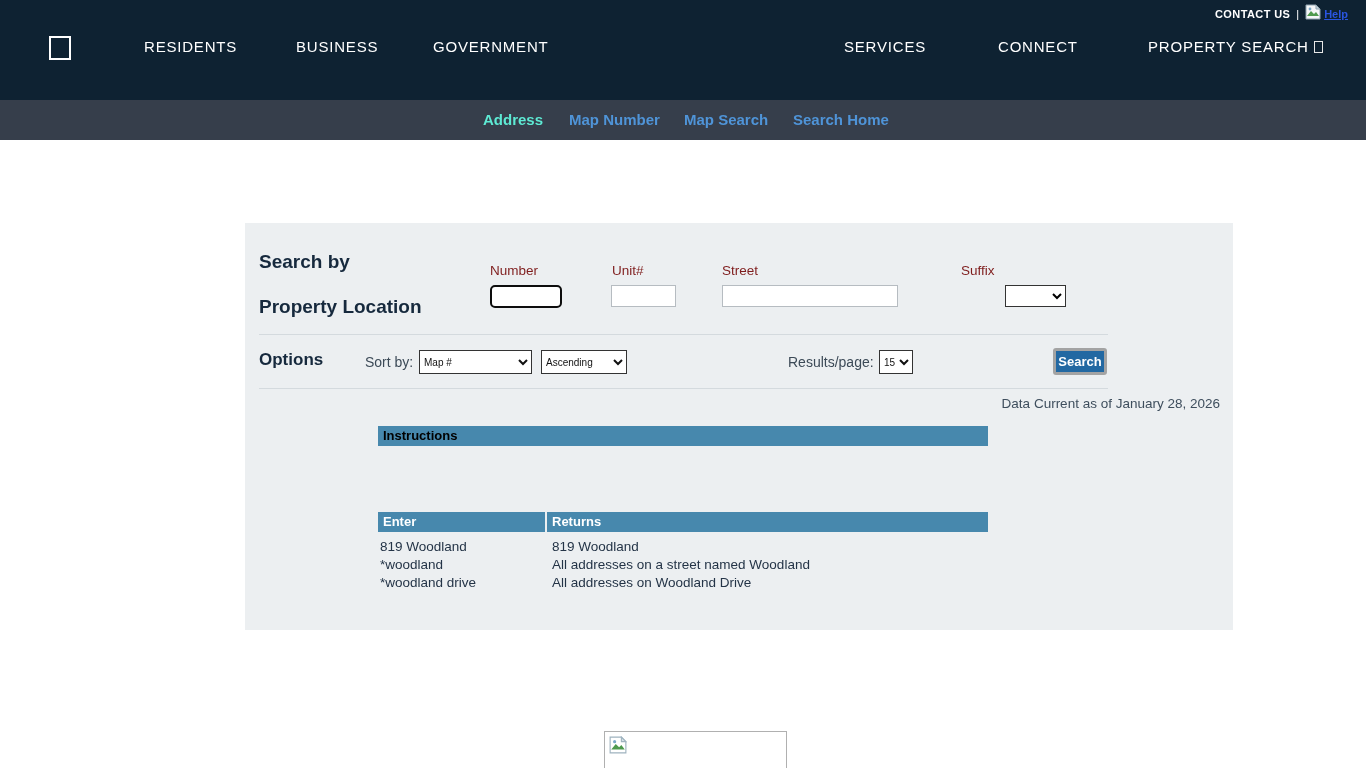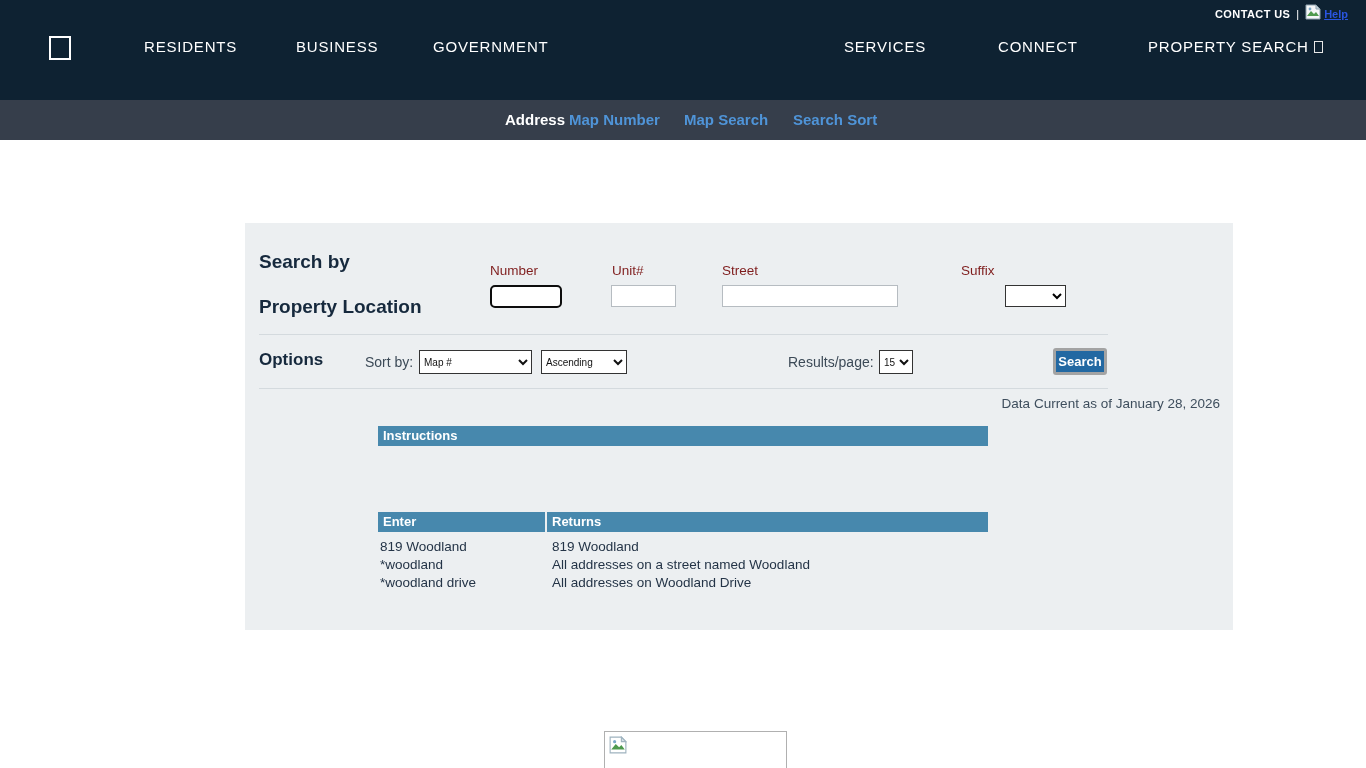--- a/index.html
+++ b/index.html
@@ -14,21 +14,21 @@
   .contact-sep { color:#ffffff; font-size:11px; }
   .help-link { display:flex; align-items:center; gap:3px; cursor:pointer; }
   .help-text { color:#2a55e0; font-size:11px; text-decoration:underline; font-weight:bold; }
   .logo-box { position:absolute; left:49px; top:36px; width:22px; height:24px; border:2px solid #ffffff; background:transparent; cursor:pointer; }
   .nav-item { position:absolute; top:38px; color:#ffffff; font-size:15px; letter-spacing:0.8px; cursor:pointer; white-space:nowrap; }
   .tofu-box { display:inline-block; width:9px; height:12px; border:1px solid #e8e8e8; margin-left:5px; vertical-align:-1px; }
 
   
   .subnav { position:absolute; left:0; top:100px; width:1366px; height:40px; background:#363e4b; }
   .subnav-item { position:absolute; top:0; height:40px; line-height:40px; font-size:15px; font-weight:bold; cursor:pointer; white-space:nowrap; }
-  .subnav-active { color:#ffffff;margin-left:22px; }
+  .subnav-active { color:#5eead4; }
   .subnav-link { color:#4f94d8; }
 
   
   .panel { position:absolute; left:245px; top:223px; width:988px; height:407px; background:#eceff1; }
   .h-searchby { position:absolute; left:14px; top:28px; font-size:19px; font-weight:bold; color:#16293d; }
   .h-proploc  { position:absolute; left:14px; top:73px; font-size:19px; font-weight:bold; color:#16293d; }
 
   .fld-label { position:absolute; font-size:13.5px; color:#7f1d1d; }
   .lbl-number { left:245px; top:40px; }
   .lbl-unit   { left:367px; top:40px; }
@@ -51,21 +51,21 @@
   .sel-sortfield { left:174px; width:113px; }
   .sel-sortorder { left:296px; width:86px; }
   .lbl-results { position:absolute; left:543px; top:131px; font-size:14px; color:#3c4a57; }
   .sel-perpage { left:634px; width:34px; }
   .btn-search { position:absolute; left:808px; top:125px; width:54px; height:27px; background:#2268a2; color:#ffffff;
                 font-size:13px; font-weight:bold; border:3px solid #a3a3a3; border-radius:3px; cursor:pointer; }
 
   .data-current { position:absolute; right:13px; top:173px; font-size:13.5px; color:#3e4e5d; }
 
   .instr-header { position:absolute; left:133px; top:203px; width:610px; height:20px; background:#4788ad;
-                  color:#ffffff; font-size:13px; font-weight:bold; line-height:20px; padding-left:5px; }
+                  color:#000000; font-size:13px; font-weight:bold; line-height:20px; padding-left:5px; }
   .instr-text { position:absolute; left:133px; top:229px; width:605px; font-size:13.5px; color:#243447; line-height:18px; }
   .instr-bold { font-weight:bold; }
 
   .ex-header { position:absolute; top:289px; height:20px; background:#4788ad; color:#ffffff;
                font-size:13px; font-weight:bold; line-height:20px; padding-left:5px; }
   .ex-header-enter   { left:133px; width:167px; }
   .ex-header-returns { left:302px; width:441px; }
   .ex-rows { position:absolute; left:133px; top:315px; width:610px; }
   .ex-row { display:flex; height:18px; line-height:18px; font-size:13.5px; color:#243447; }
   .ex-cell-enter { width:169px; padding-left:2px; }
@@ -106,21 +106,21 @@
     <div class="nav-item" style="left:998px;">CONNECT</div>
     <div class="nav-item" style="left:1148px;">
       <span>PROPERTY SEARCH</span><span class="tofu-box"></span>
     </div>
   </div>
 
   <div class="subnav">
     <div class="subnav-item subnav-active" style="left:483px;">Address</div>
     <div class="subnav-item subnav-link" style="left:569px;">Map Number</div>
     <div class="subnav-item subnav-link" style="left:684px;">Map Search</div>
-    <div class="subnav-item subnav-link" style="left:793px;">Search Sort</div>
+    <div class="subnav-item subnav-link" style="left:793px;">Search Home</div>
   </div>
 
   <div class="panel">
     <div class="h-searchby">Search by</div>
     <div class="h-proploc">Property Location</div>
 
     <div class="fld-label lbl-number">Number</div>
     <div class="fld-label lbl-unit">Unit#</div>
     <div class="fld-label lbl-street">Street</div>
     <div class="fld-label lbl-suffix">Suffix</div>

